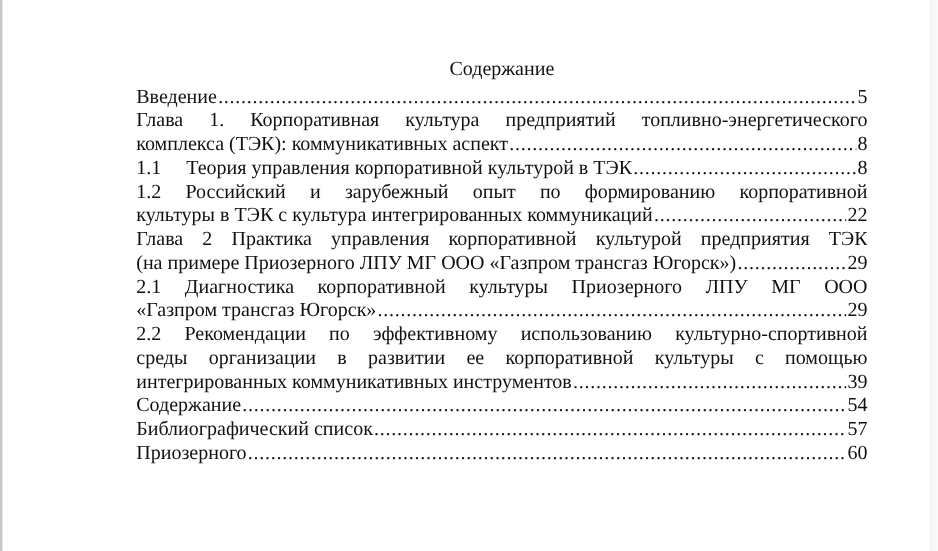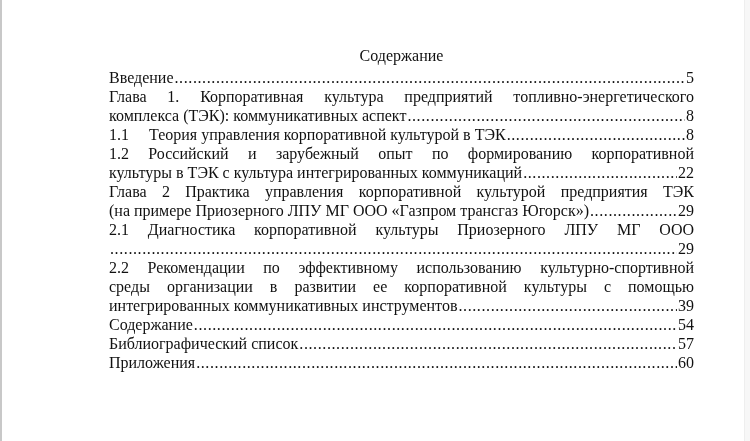--- a/index.html
+++ b/index.html
@@ -142,20 +142,21 @@
       <div class="toc-line">
         <span class="toc-text">(на примере Приозерного ЛПУ МГ ООО «Газпром трансгаз Югорск»)</span>
         <span class="leader"></span>
         <span class="page-num">29</span>
       </div>
     </div>
 
     <div class="toc-entry">
       <div class="toc-line wrap">2.1 Диагностика корпоративной культуры Приозерного ЛПУ МГ ООО</div>
       <div class="toc-line">
+        <span class="toc-text">«Газпром трансгаз Югорск»</span>
         <span class="leader"></span>
         <span class="page-num">29</span>
       </div>
     </div>
 
     <div class="toc-entry">
       <div class="toc-line wrap">2.2 Рекомендации по эффективному использованию культурно-спортивной</div>
       <div class="toc-line wrap">среды организации в развитии ее корпоративной культуры с помощью</div>
       <div class="toc-line">
         <span class="toc-text">интегрированных коммуникативных инструментов</span>
@@ -175,19 +176,19 @@
     <div class="toc-entry">
       <div class="toc-line">
         <span class="toc-text">Библиографический список</span>
         <span class="leader"></span>
         <span class="page-num">57</span>
       </div>
     </div>
 
     <div class="toc-entry">
       <div class="toc-line">
-        <span class="toc-text">Приложения</span>
+        <span class="toc-text">Приозерного</span>
         <span class="leader"></span>
         <span class="page-num">60</span>
       </div>
     </div>
   </div>
 </div>
 
 </body></html>

